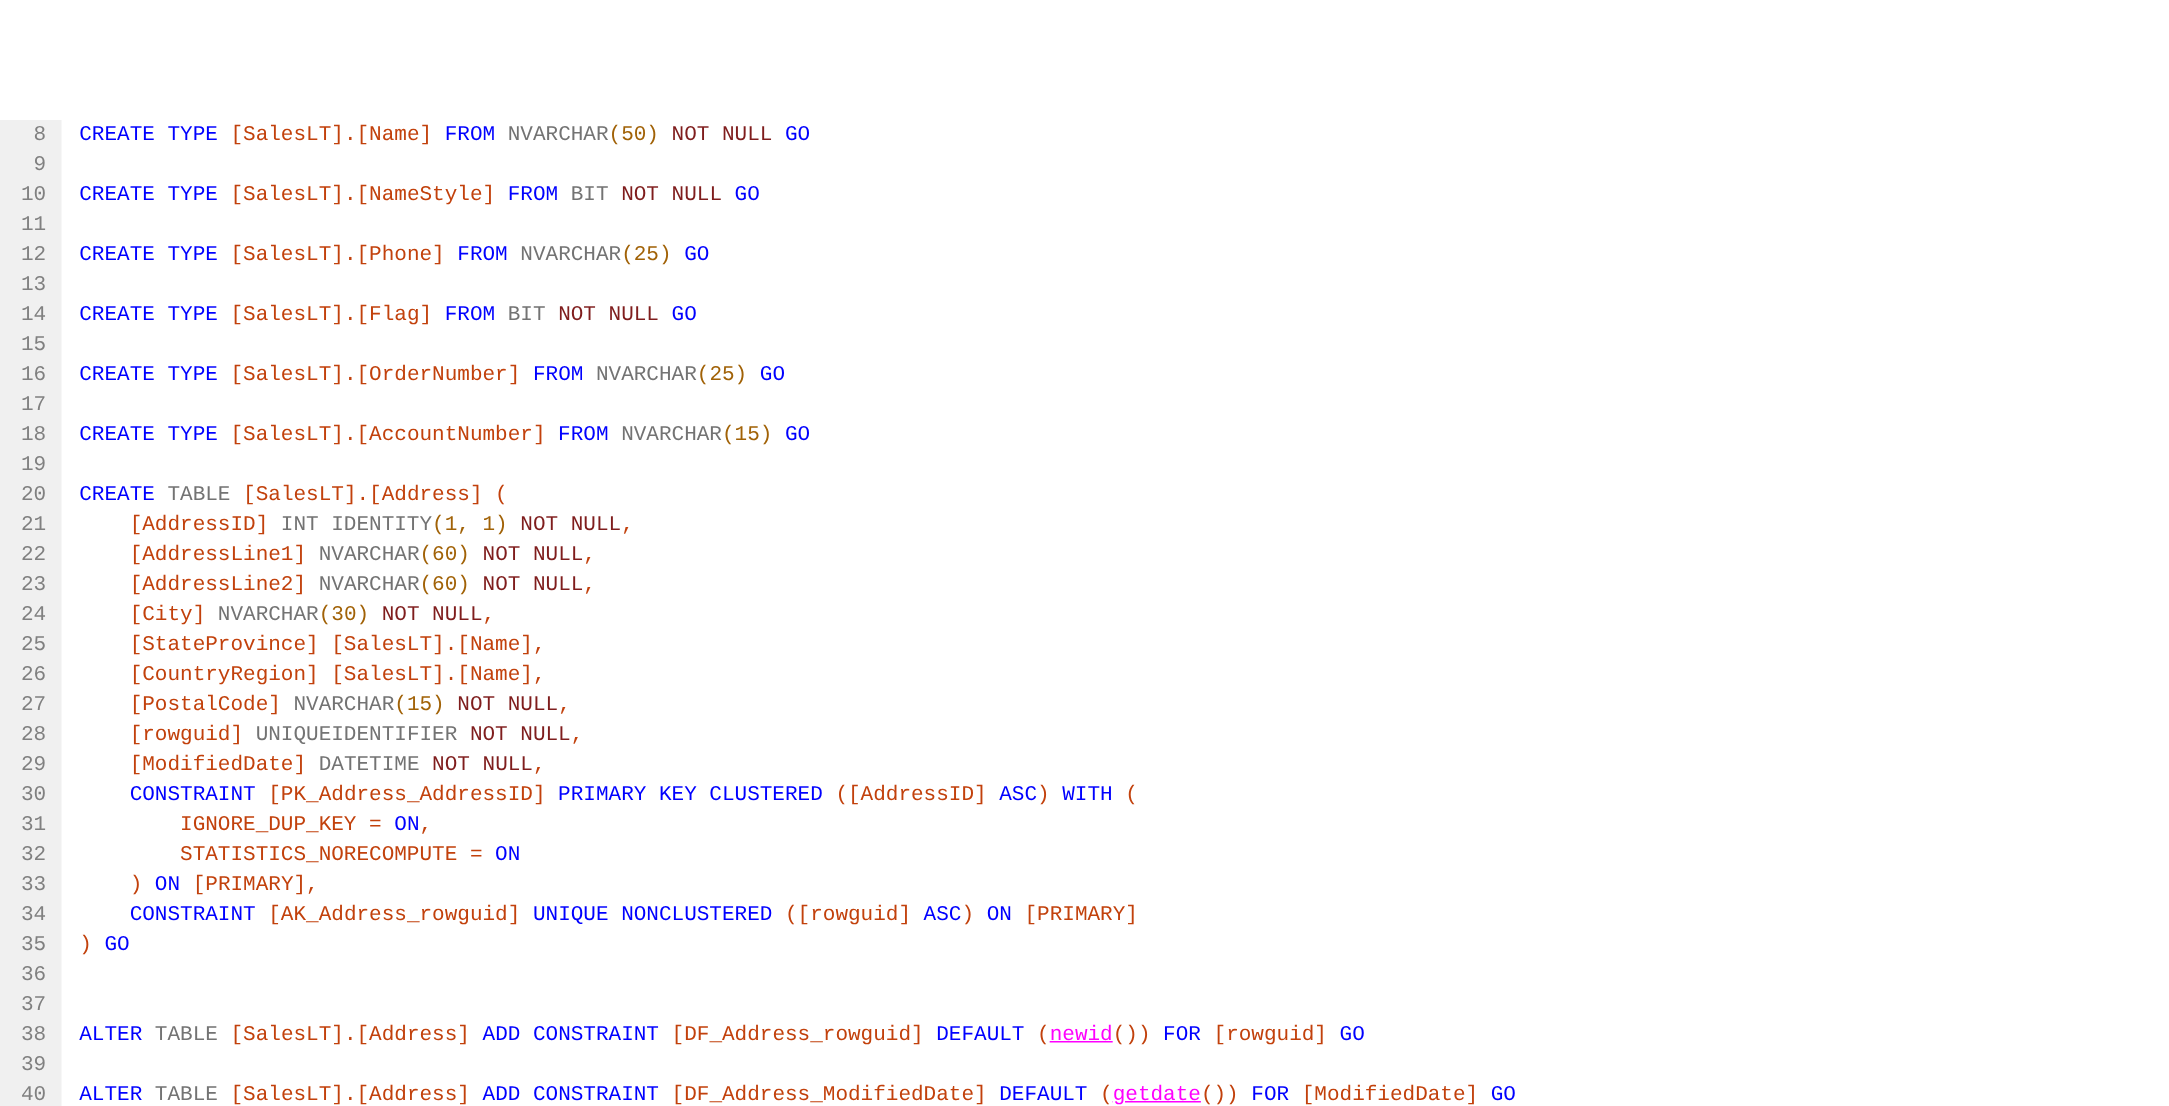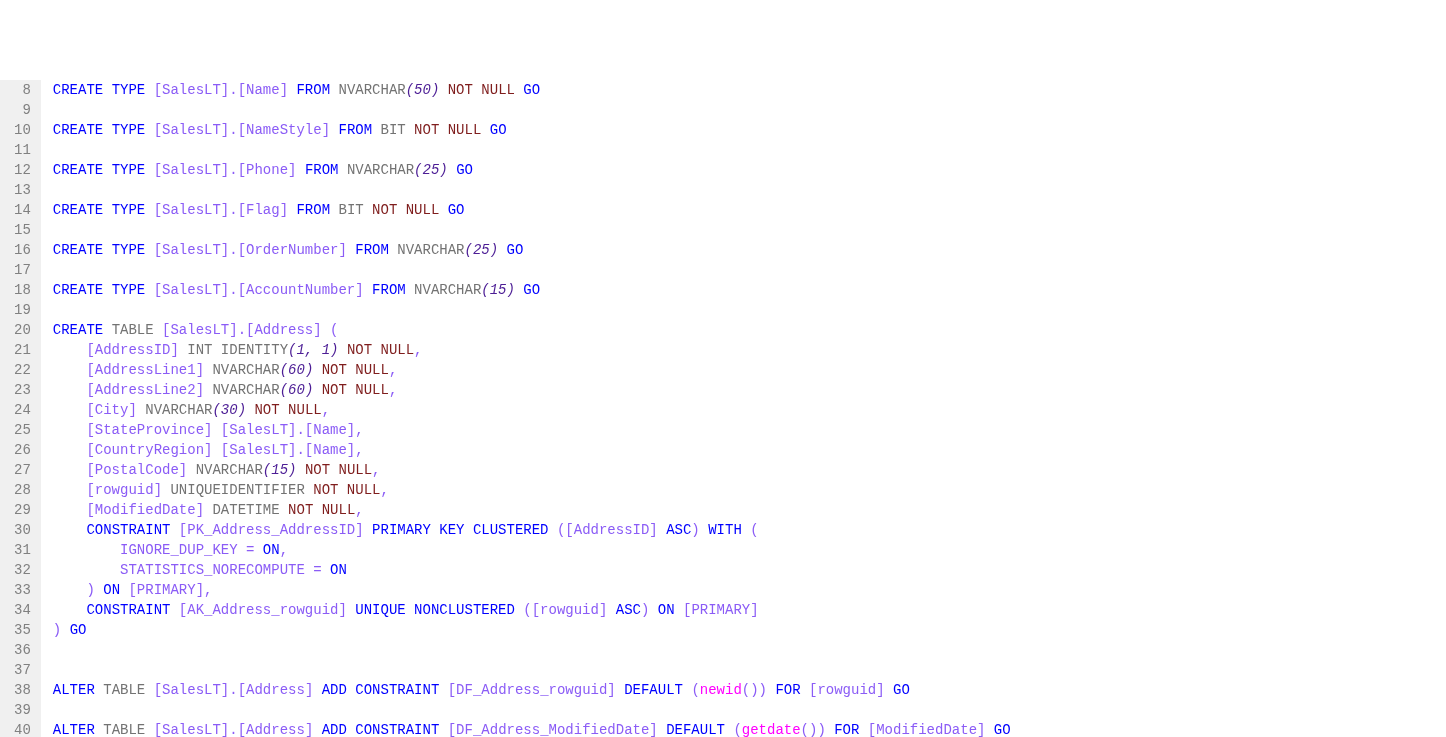--- a/index.html
+++ b/index.html
@@ -29,23 +29,23 @@
   .code {
     padding-left: 12px;
     flex: 1;
   }
   .code-line {
     height: 20px;
   }
   .kw-blue { color: #0000ff; text-align: center; }
   .kw-teal { color: #737373; }
   .kw-gray { color: #7f1d1d; }
-  .kw-magenta { color: #ff00ff; }
-  .ident { color: #8b5cf6; }
-  .paren { color: #4c1d95; font-style: italic; }
+  .kw-magenta { color: #ff00ff; text-decoration: underline; }
+  .ident { color: #c2410c; }
+  .paren { color: #a16207; }
 </style>
 </head>
 <body>
 
 
 
 <div class="editor">
   <div class="gutter"><div class="gutter-line">8</div><div class="gutter-line">9</div><div class="gutter-line">10</div><div class="gutter-line">11</div><div class="gutter-line">12</div><div class="gutter-line">13</div><div class="gutter-line">14</div><div class="gutter-line">15</div><div class="gutter-line">16</div><div class="gutter-line">17</div><div class="gutter-line">18</div><div class="gutter-line">19</div><div class="gutter-line">20</div><div class="gutter-line">21</div><div class="gutter-line">22</div><div class="gutter-line">23</div><div class="gutter-line">24</div><div class="gutter-line">25</div><div class="gutter-line">26</div><div class="gutter-line">27</div><div class="gutter-line">28</div><div class="gutter-line">29</div><div class="gutter-line">30</div><div class="gutter-line">31</div><div class="gutter-line">32</div><div class="gutter-line">33</div><div class="gutter-line">34</div><div class="gutter-line">35</div><div class="gutter-line">36</div><div class="gutter-line">37</div><div class="gutter-line">38</div><div class="gutter-line">39</div><div class="gutter-line">40</div></div>
   <div class="code"><div class="code-line"><span class="kw-blue">CREATE </span><span class="kw-blue">TYPE </span><span class="ident">[SalesLT].[Name] </span><span class="kw-blue">FROM </span><span class="kw-teal">NVARCHAR</span><span class="paren">(50) </span><span class="kw-gray">NOT NULL </span><span class="kw-blue">GO</span></div><div class="code-line">&nbsp;</div><div class="code-line"><span class="kw-blue">CREATE </span><span class="kw-blue">TYPE </span><span class="ident">[SalesLT].[NameStyle] </span><span class="kw-blue">FROM </span><span class="kw-teal">BIT </span><span class="kw-gray">NOT NULL </span><span class="kw-blue">GO</span></div><div class="code-line">&nbsp;</div><div class="code-line"><span class="kw-blue">CREATE </span><span class="kw-blue">TYPE </span><span class="ident">[SalesLT].[Phone] </span><span class="kw-blue">FROM </span><span class="kw-teal">NVARCHAR</span><span class="paren">(25) </span><span class="kw-blue">GO</span></div><div class="code-line">&nbsp;</div><div class="code-line"><span class="kw-blue">CREATE </span><span class="kw-blue">TYPE </span><span class="ident">[SalesLT].[Flag] </span><span class="kw-blue">FROM </span><span class="kw-teal">BIT </span><span class="kw-gray">NOT NULL </span><span class="kw-blue">GO</span></div><div class="code-line">&nbsp;</div><div class="code-line"><span class="kw-blue">CREATE </span><span class="kw-blue">TYPE </span><span class="ident">[SalesLT].[OrderNumber] </span><span class="kw-blue">FROM </span><span class="kw-teal">NVARCHAR</span><span class="paren">(25) </span><span class="kw-blue">GO</span></div><div class="code-line">&nbsp;</div><div class="code-line"><span class="kw-blue">CREATE </span><span class="kw-blue">TYPE </span><span class="ident">[SalesLT].[AccountNumber] </span><span class="kw-blue">FROM </span><span class="kw-teal">NVARCHAR</span><span class="paren">(15) </span><span class="kw-blue">GO</span></div><div class="code-line">&nbsp;</div><div class="code-line"><span class="kw-blue">CREATE </span><span class="kw-teal">TABLE </span><span class="ident">[SalesLT].[Address] (</span></div><div class="code-line"><span class="ident">    [AddressID] </span><span class="kw-teal">INT IDENTITY</span><span class="paren">(1, 1) </span><span class="kw-gray">NOT NULL</span><span class="ident">,</span></div><div class="code-line"><span class="ident">    [AddressLine1] </span><span class="kw-teal">NVARCHAR</span><span class="paren">(60) </span><span class="kw-gray">NOT NULL</span><span class="ident">,</span></div><div class="code-line"><span class="ident">    [AddressLine2] </span><span class="kw-teal">NVARCHAR</span><span class="paren">(60) </span><span class="kw-gray">NOT NULL</span><span class="ident">,</span></div><div class="code-line"><span class="ident">    [City] </span><span class="kw-teal">NVARCHAR</span><span class="paren">(30) </span><span class="kw-gray">NOT NULL</span><span class="ident">,</span></div><div class="code-line"><span class="ident">    [StateProvince] [SalesLT].[Name],</span></div><div class="code-line"><span class="ident">    [CountryRegion] [SalesLT].[Name],</span></div><div class="code-line"><span class="ident">    [PostalCode] </span><span class="kw-teal">NVARCHAR</span><span class="paren">(15) </span><span class="kw-gray">NOT NULL</span><span class="ident">,</span></div><div class="code-line"><span class="ident">    [rowguid] </span><span class="kw-teal">UNIQUEIDENTIFIER </span><span class="kw-gray">NOT NULL</span><span class="ident">,</span></div><div class="code-line"><span class="ident">    [ModifiedDate] </span><span class="kw-teal">DATETIME </span><span class="kw-gray">NOT NULL</span><span class="ident">,</span></div><div class="code-line"><span class="ident">    </span><span class="kw-blue">CONSTRAINT </span><span class="ident">[PK_Address_AddressID] </span><span class="kw-blue">PRIMARY KEY CLUSTERED </span><span class="ident">([AddressID] </span><span class="kw-blue">ASC</span><span class="ident">) </span><span class="kw-blue">WITH </span><span class="ident">(</span></div><div class="code-line"><span class="ident">        IGNORE_DUP_KEY = </span><span class="kw-blue">ON</span><span class="ident">,</span></div><div class="code-line"><span class="ident">        STATISTICS_NORECOMPUTE = </span><span class="kw-blue">ON</span></div><div class="code-line"><span class="ident">    ) </span><span class="kw-blue">ON </span><span class="ident">[PRIMARY],</span></div><div class="code-line"><span class="ident">    </span><span class="kw-blue">CONSTRAINT </span><span class="ident">[AK_Address_rowguid] </span><span class="kw-blue">UNIQUE NONCLUSTERED </span><span class="ident">([rowguid] </span><span class="kw-blue">ASC</span><span class="ident">) </span><span class="kw-blue">ON </span><span class="ident">[PRIMARY]</span></div><div class="code-line"><span class="ident">) </span><span class="kw-blue">GO</span></div><div class="code-line">&nbsp;</div><div class="code-line">&nbsp;</div><div class="code-line"><span class="kw-blue">ALTER </span><span class="kw-teal">TABLE </span><span class="ident">[SalesLT].[Address] </span><span class="kw-blue">ADD CONSTRAINT </span><span class="ident">[DF_Address_rowguid] </span><span class="kw-blue">DEFAULT </span><span class="ident">(</span><span class="kw-magenta">newid</span><span class="ident">()) </span><span class="kw-blue">FOR </span><span class="ident">[rowguid] </span><span class="kw-blue">GO</span></div><div class="code-line">&nbsp;</div><div class="code-line"><span class="kw-blue">ALTER </span><span class="kw-teal">TABLE </span><span class="ident">[SalesLT].[Address] </span><span class="kw-blue">ADD CONSTRAINT </span><span class="ident">[DF_Address_ModifiedDate] </span><span class="kw-blue">DEFAULT </span><span class="ident">(</span><span class="kw-magenta">getdate</span><span class="ident">()) </span><span class="kw-blue">FOR </span><span class="ident">[ModifiedDate] </span><span class="kw-blue">GO</span></div></div>
 </div>

